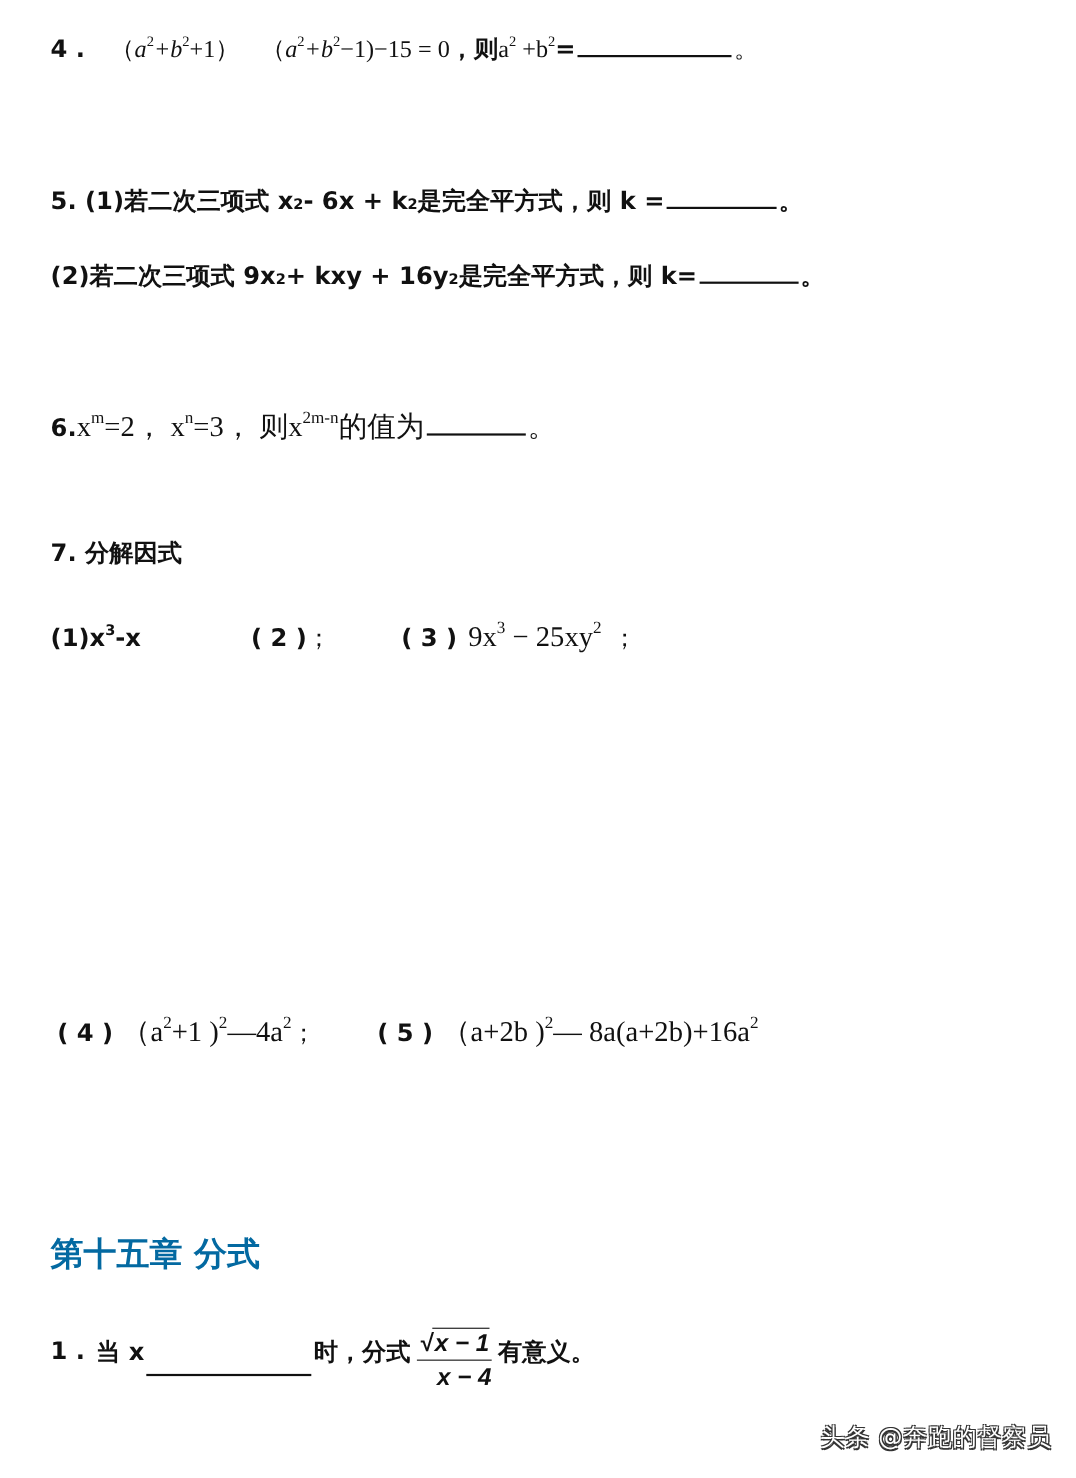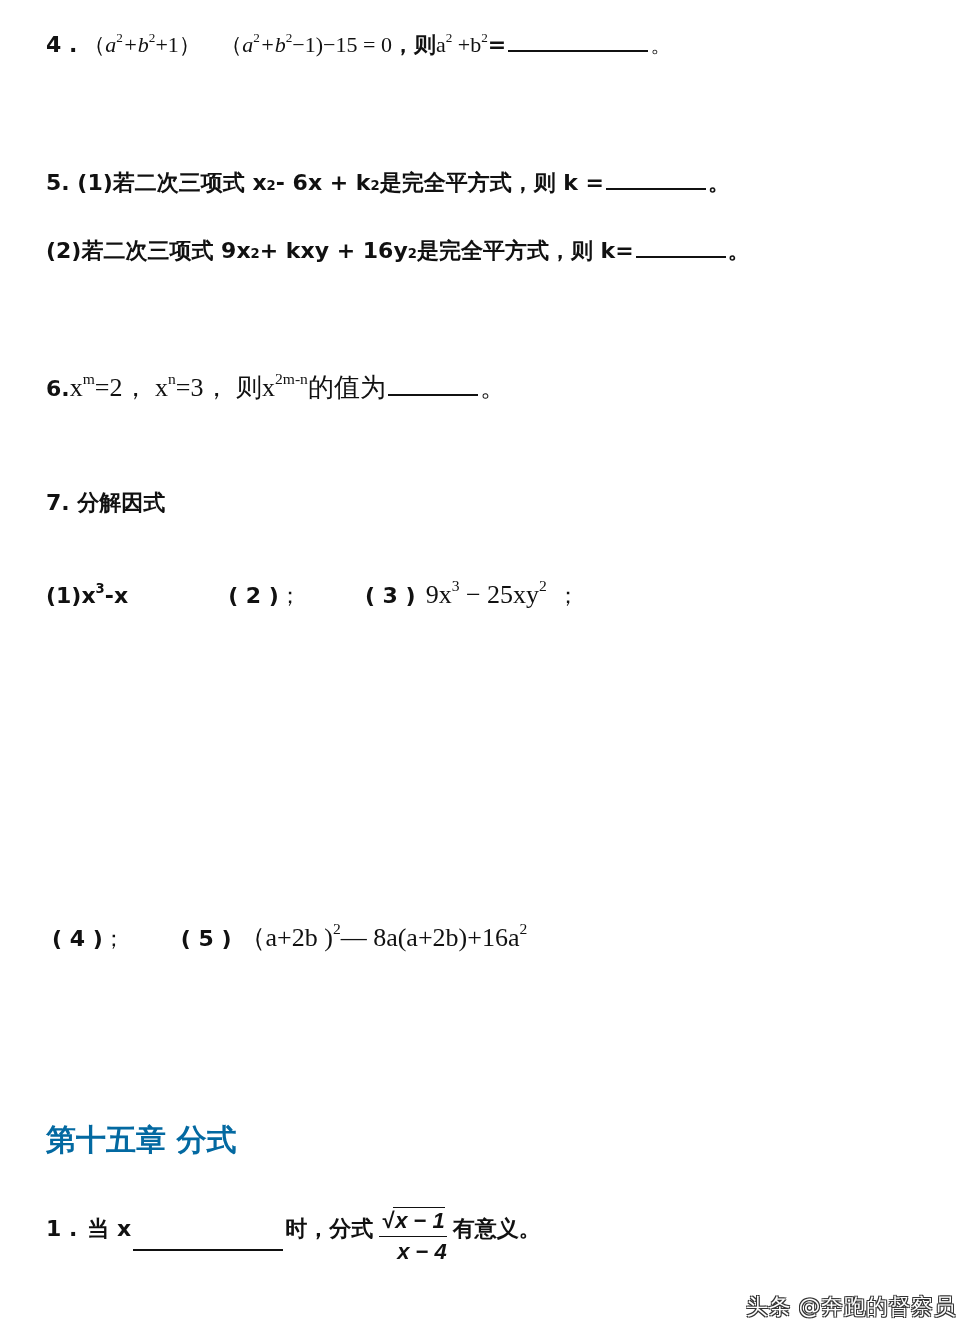--- a/index.html
+++ b/index.html
@@ -21,21 +21,21 @@
     .frac .den { padding-top: 2px; }
     .sqrt { border-top: 1.5px solid #111; padding-left: 2px; }
     .watermark { position: absolute; right: 22px; bottom: 22px; font-size: 22px; color: #fff;
       text-shadow: -1px -1px 0 #333, 1px -1px 0 #333, -1px 1px 0 #333, 1px 1px 0 #333; letter-spacing: 0.5px; }
   </style>
 </head>
 <body>
 
 <div class="line q" style="top:30px;">
   <span class="b">4 .</span>
-  <span class="serif" style="margin-left:6px;">
+  <span class="serif" style="margin-left:23px;">
     <span>（</span><span class="it">a</span><sup>2</sup><span class="it">+b</span><sup>2</sup><span>+1）</span>
     <span style="margin-left:14px">（</span><span class="it">a</span><sup>2</sup><span class="it">+b</span><sup>2</sup><span>−1)−15 = 0</span>
   </span>
   <span class="b">，则</span>
   <span class="serif"><span>a</span><sup>2</sup><span> +b</span><sup>2</sup></span>
   <span class="b"> =</span>
   <span class="blank" style="width:140px;"></span>
   <span>。</span>
 </div>
 
@@ -67,31 +67,32 @@
     <span>x</span><sup>m</sup><span>=2，</span>
     <span>x</span><sup>n</sup><span>=3，</span>
     <span>则x</span><sup>2m-n</sup><span>的值为</span>
   </span>
   <span class="blank" style="width:90px;"></span>
   <span>。</span>
 </div>
 
 <div class="line q b" style="top:488px;">7. 分解因式</div>
 
-<div class="line q" style="top:580px; width:900px;">
+<div class="line q" style="top:564px; width:900px;">
   <span class="b"><span>(1)x</span><sup>3</sup><span>-x</span></span>
   <span class="b" style="margin-left:100px;">( 2 )</span>
   <span>；</span>
   <span class="b" style="margin-left:64px;">( 3 )</span>
   <span class="serif" style="font-size:26px; margin-left:10px;"><span>9x</span><sup>3</sup><span> − 25xy</span><sup>2</sup></span>
   <span style="margin-left:10px;">；</span>
 </div>
 
 <div class="line q" style="top:920px; left:52px;">
   <span class="b">( 4 )</span>
+  <span class="serif" style="font-size:26px; margin-left:8px;"><span>（a</span><sup>2</sup><span>+1 )</span><sup>2</sup><span>—4a</span><sup>2</sup></span>
   <span>；</span>
   <span class="b" style="margin-left:56px;">( 5 )</span>
   <span class="serif" style="font-size:26px; margin-left:8px;"><span>（a+2b )</span><sup>2</sup><span>— 8a(a+2b)+16a</span><sup>2</sup></span>
 </div>
 
 <div class="line chapter" style="top:1120px;">第十五章  分式</div>
 
 <div class="line q b" style="top:1200px; align-items:center;">
   <span>1 .</span>
   <span style="margin-left:10px;">当 x</span>

